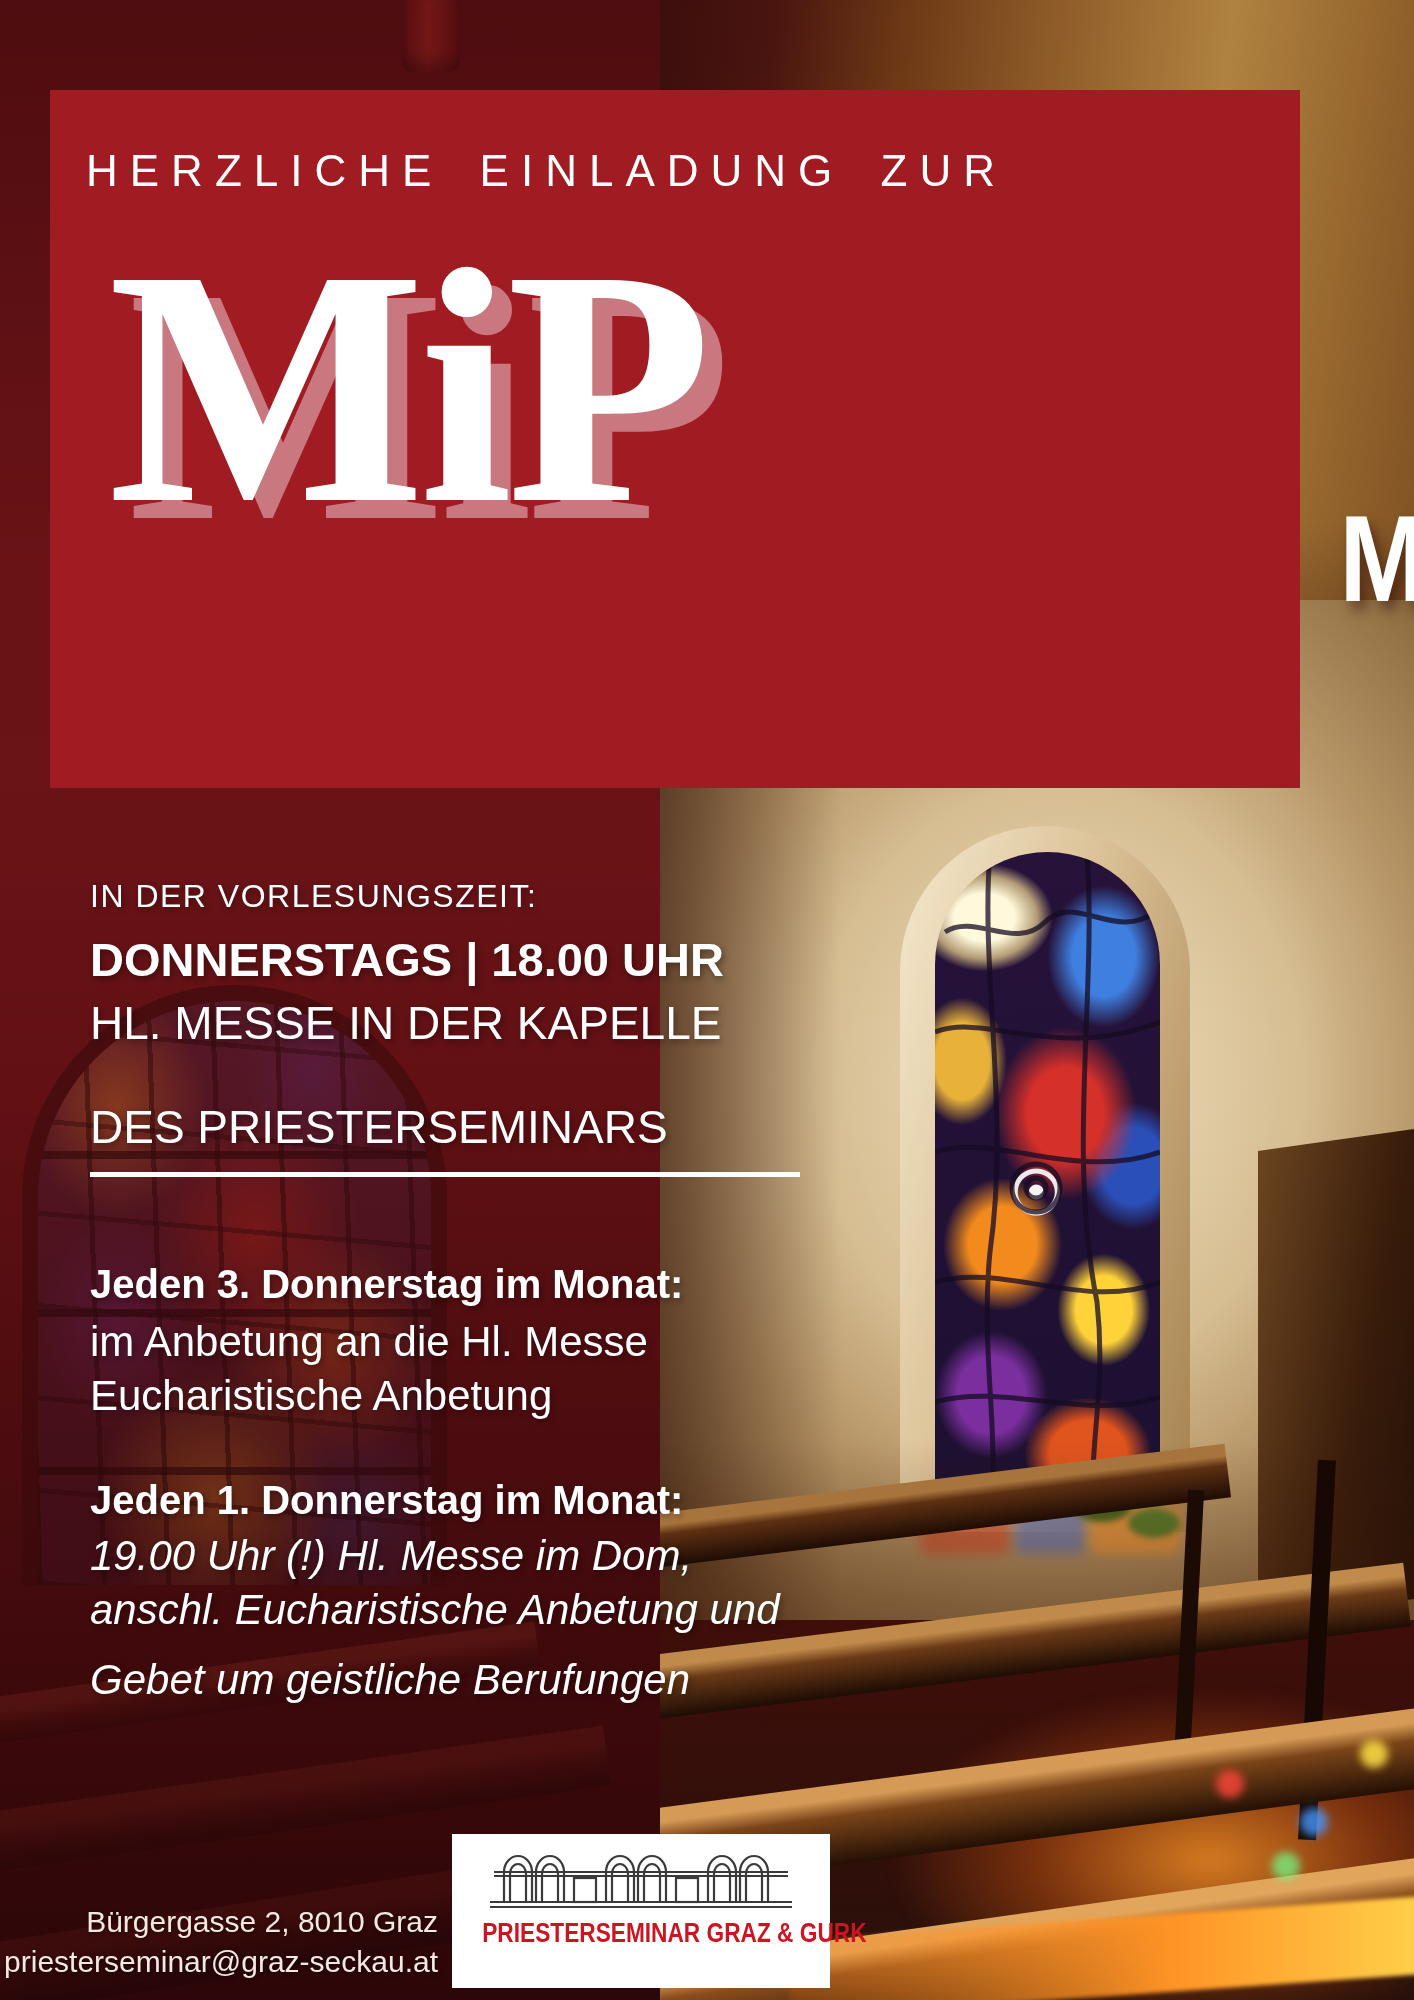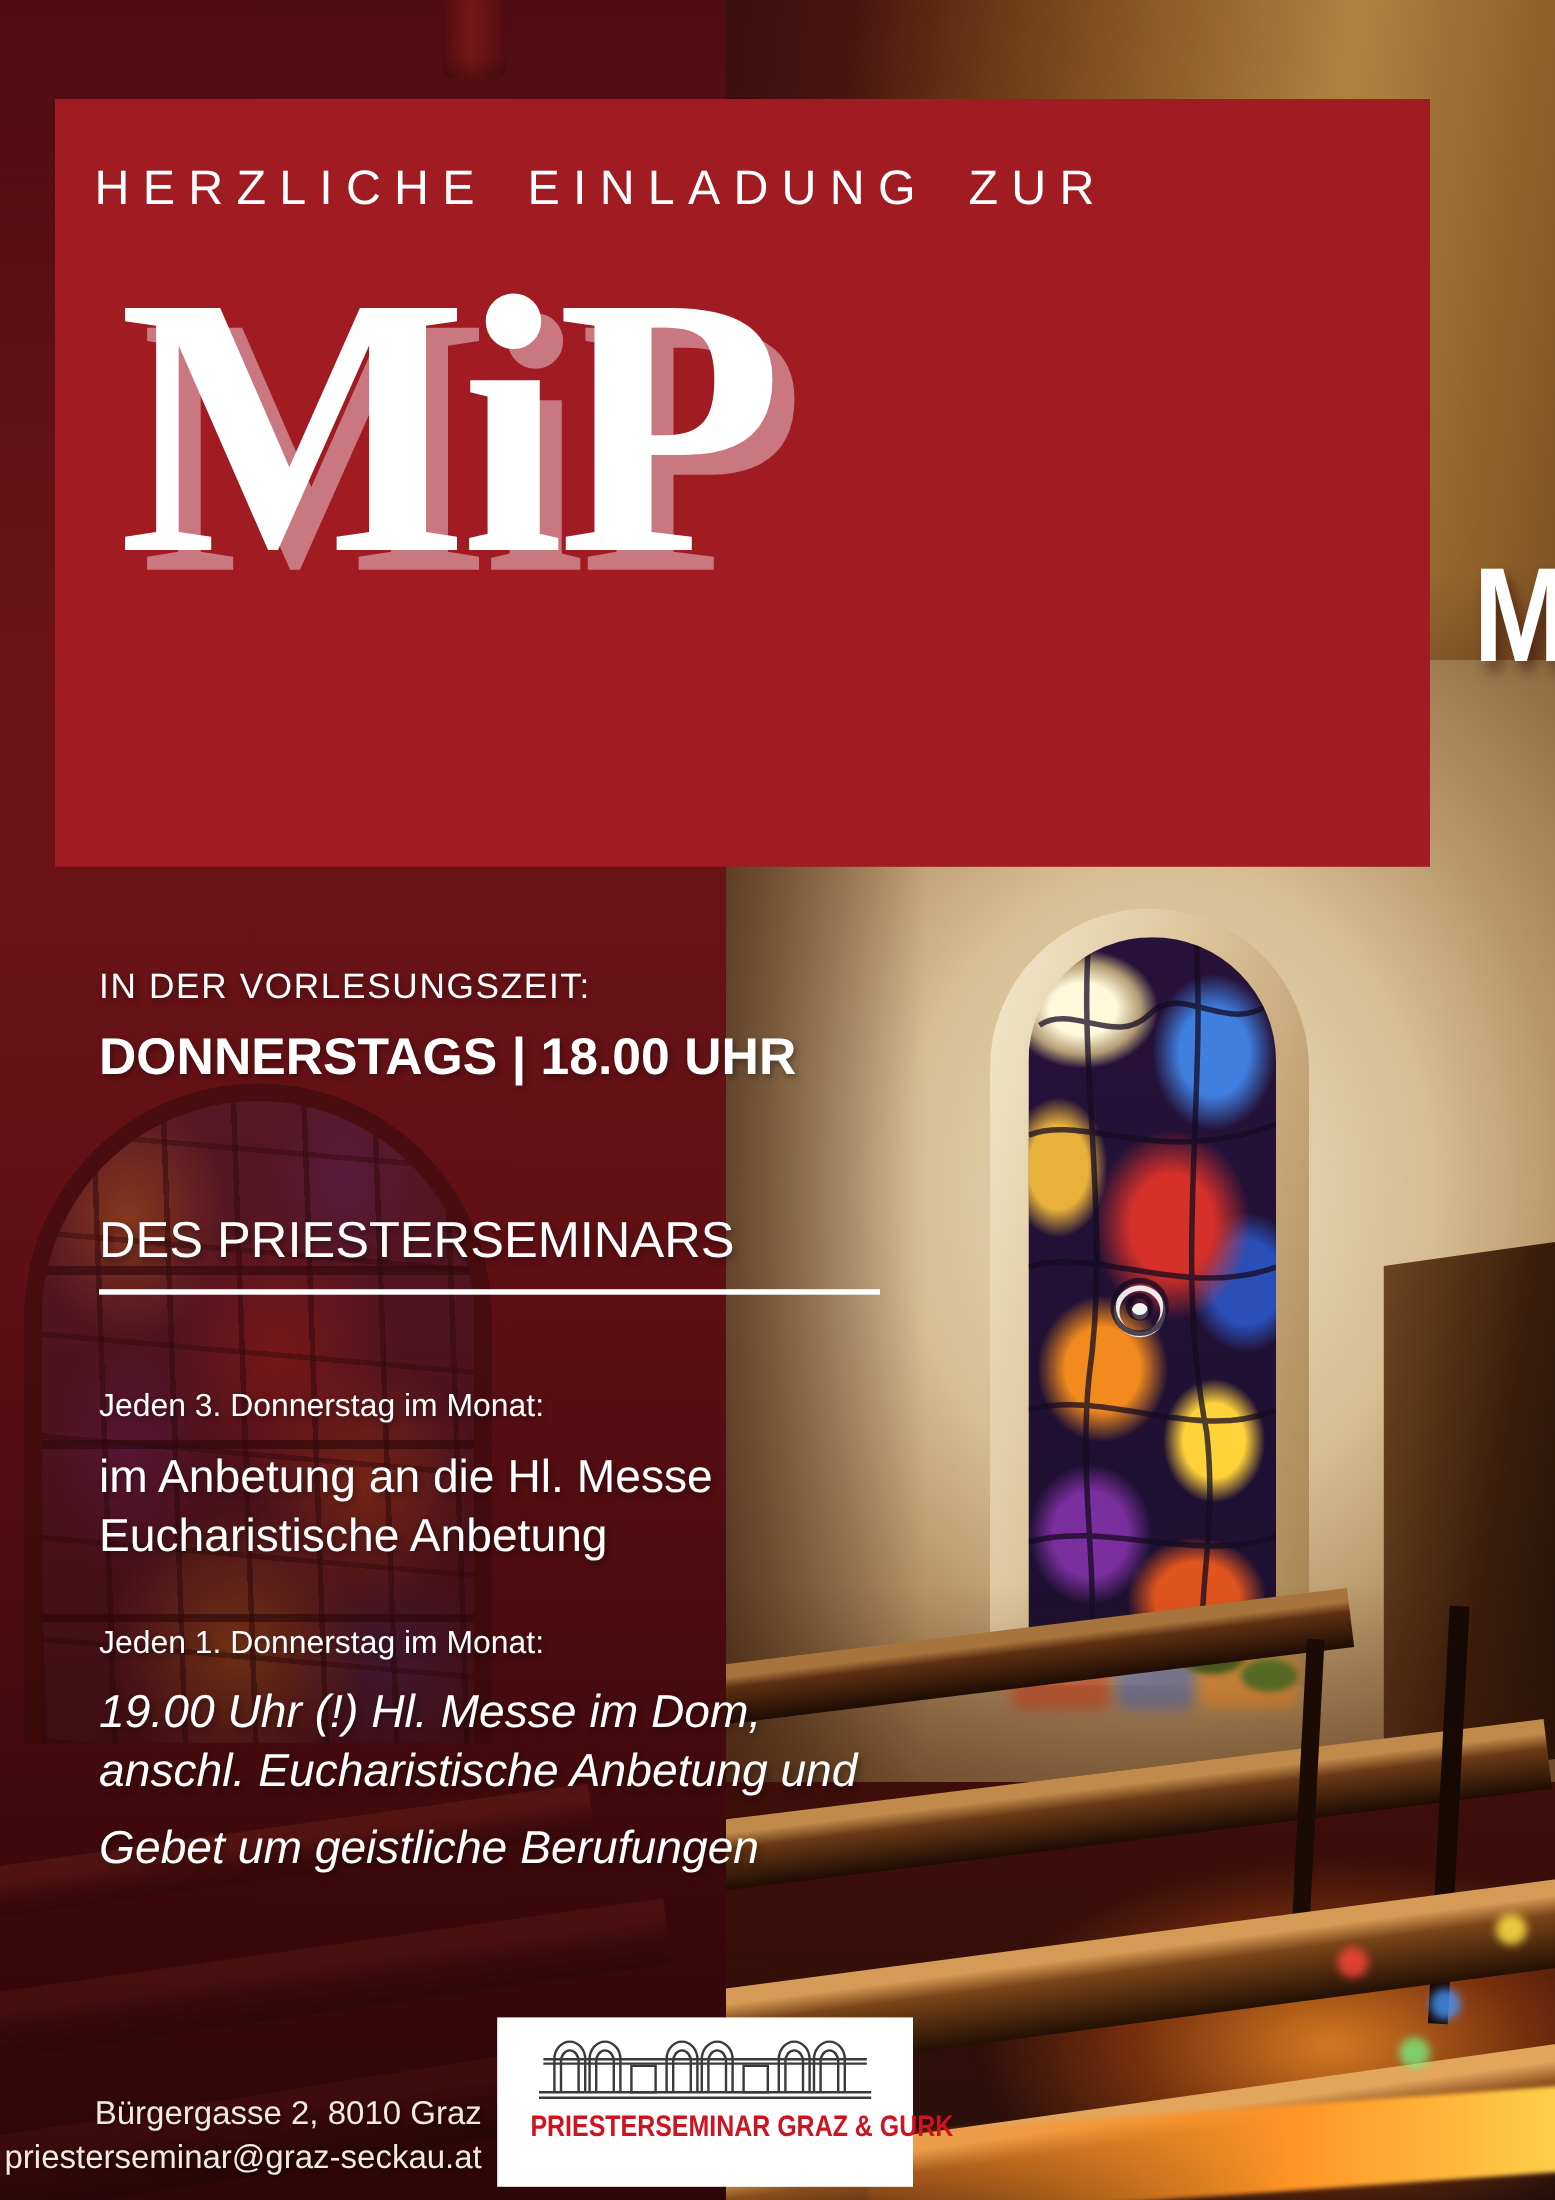--- a/index.html
+++ b/index.html
@@ -105,21 +105,21 @@
   .hl1{top:408px;font-size:122px;line-height:1;}
   .hl2{top:532px;font-size:131px;line-height:1;}
 
   
   .wtxt{left:90px;color:#fff;white-space:nowrap;text-shadow:2px 3px 6px rgba(0,0,0,.35);}
   .intro{top:878px;font-size:32px;letter-spacing:1.5px;}
   .time{top:932px;font-size:47px;font-weight:700;}
   .place1{top:996px;font-size:46px;}
   .place2{top:1100px;font-size:46px;}
   .divider{left:90px;top:1172px;width:710px;height:5px;background:#fff;}
-  .mhead{font-size:29px;font-weight:400;}
+  .mhead{font-size:40px;font-weight:700;}
   .mline{font-size:42px;}
   .it{font-style:italic;}
   .m30{top:1262px;} .m31{top:1318px;} .m32{top:1372px;}
   .m10{top:1478px;} .m11{top:1532px;} .m12{top:1586px;} .m13{top:1640px;margin-top:16px;}
 
   
   .address{left:0;top:1902px;width:438px;text-align:right;color:#F3E9E3;
     font-size:30px;line-height:40px;text-shadow:1px 2px 4px rgba(0,0,0,.4);}
   .logo-box{left:452px;top:1834px;width:378px;height:154px;background:#fff;}
   .logo-box svg{left:36px;top:16px;}
@@ -187,20 +187,21 @@
     <div class="eyebrow">HERZLICHE EINLADUNG ZUR</div>
     <div class="mip">MiP</div>
     <div class="headline hl1">
         <span>MESSE IM</span>
       </div>
     <div class="headline hl2"></div>
   </div>
 
   <div class="wtxt intro">IN DER VORLESUNGSZEIT:</div>
   <div class="wtxt time">DONNERSTAGS | 18.00 UHR</div>
+  <div class="wtxt place1">HL. MESSE IN DER KAPELLE</div>
   <div class="wtxt place2">DES PRIESTERSEMINARS</div>
   <div class="divider"></div>
 
   <div class="wtxt mhead m30">Jeden 3. Donnerstag im Monat:</div>
   <div class="wtxt mline m31">im Anbetung an die Hl. Messe</div>
   <div class="wtxt mline m32">Eucharistische Anbetung</div>
 
   <div class="wtxt mhead m10">Jeden 1. Donnerstag im Monat:</div>
   <div class="wtxt mline it m11">19.00 Uhr (!) Hl. Messe im Dom,</div>
   <div class="wtxt mline it m12">anschl. Eucharistische Anbetung und</div>

